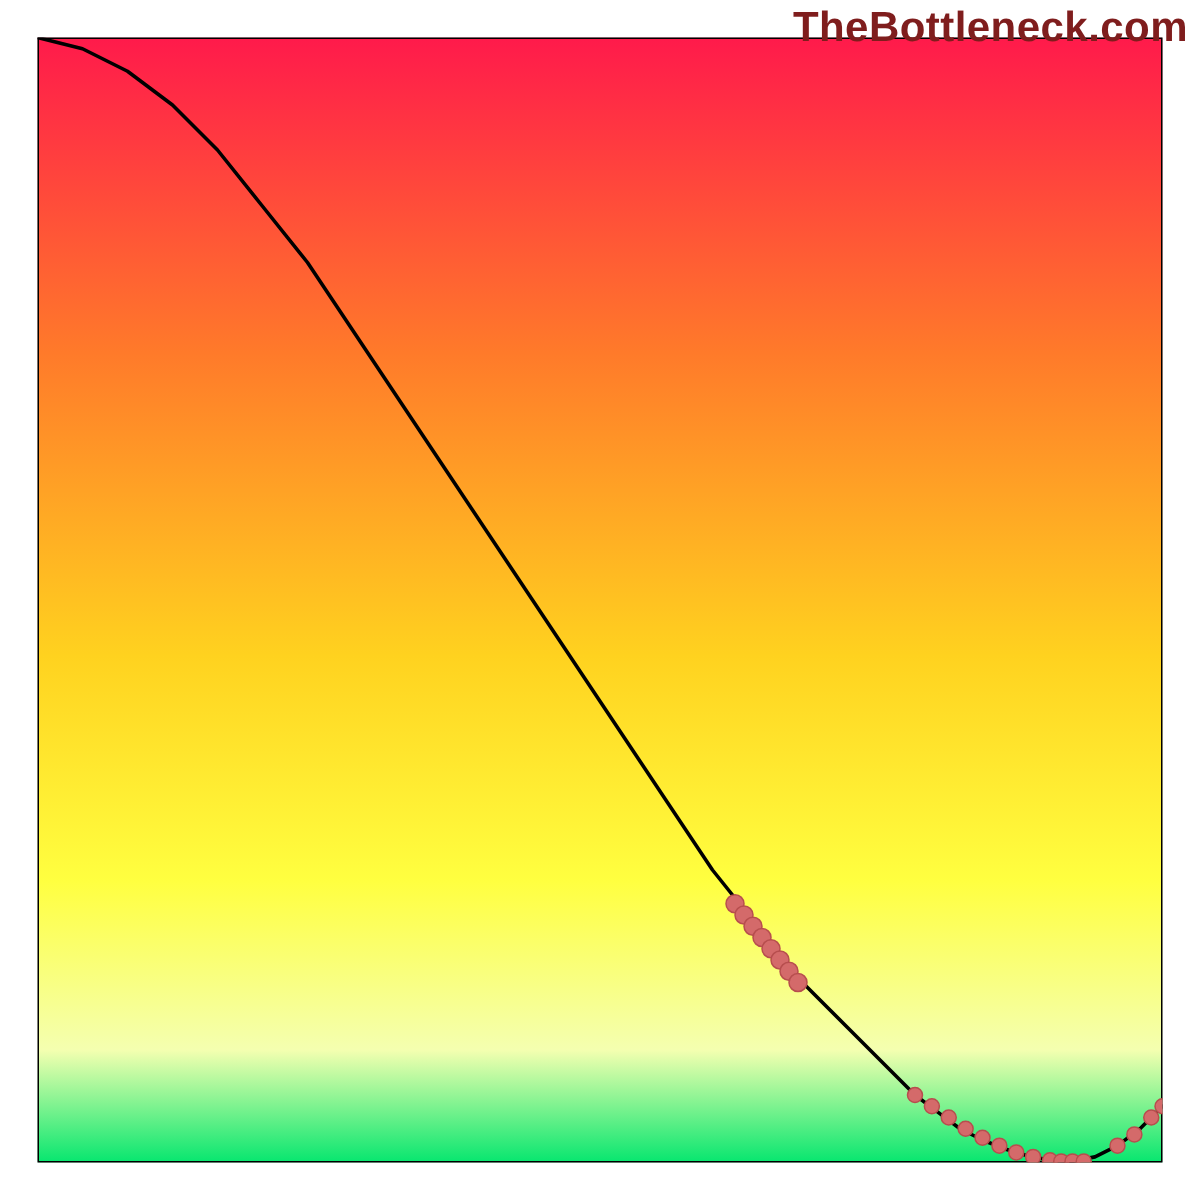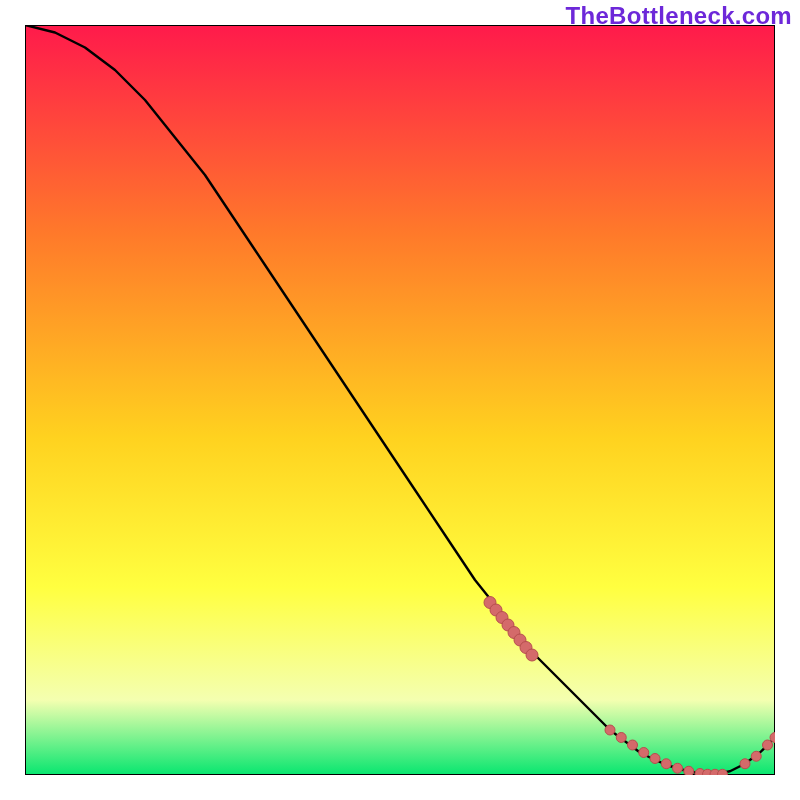--- a/index.html
+++ b/index.html
@@ -13,23 +13,23 @@
   }
   .stage {
     position: relative;
     width: 800px;
     height: 800px;
   }
   .watermark {
     position: absolute;
     top: 2px;
     right: 8px;
-    font-size: 24px;
+    font-size: 28px;
     font-weight: 600;
-    color: #6d28d9;
+    color: #7f1d1d;
     letter-spacing: 0.3px;
     z-index: 5;
   }
   .plot {
     position: absolute;
     left: 25px;
     top: 25px;
     width: 750px;
     height: 750px;
   }

